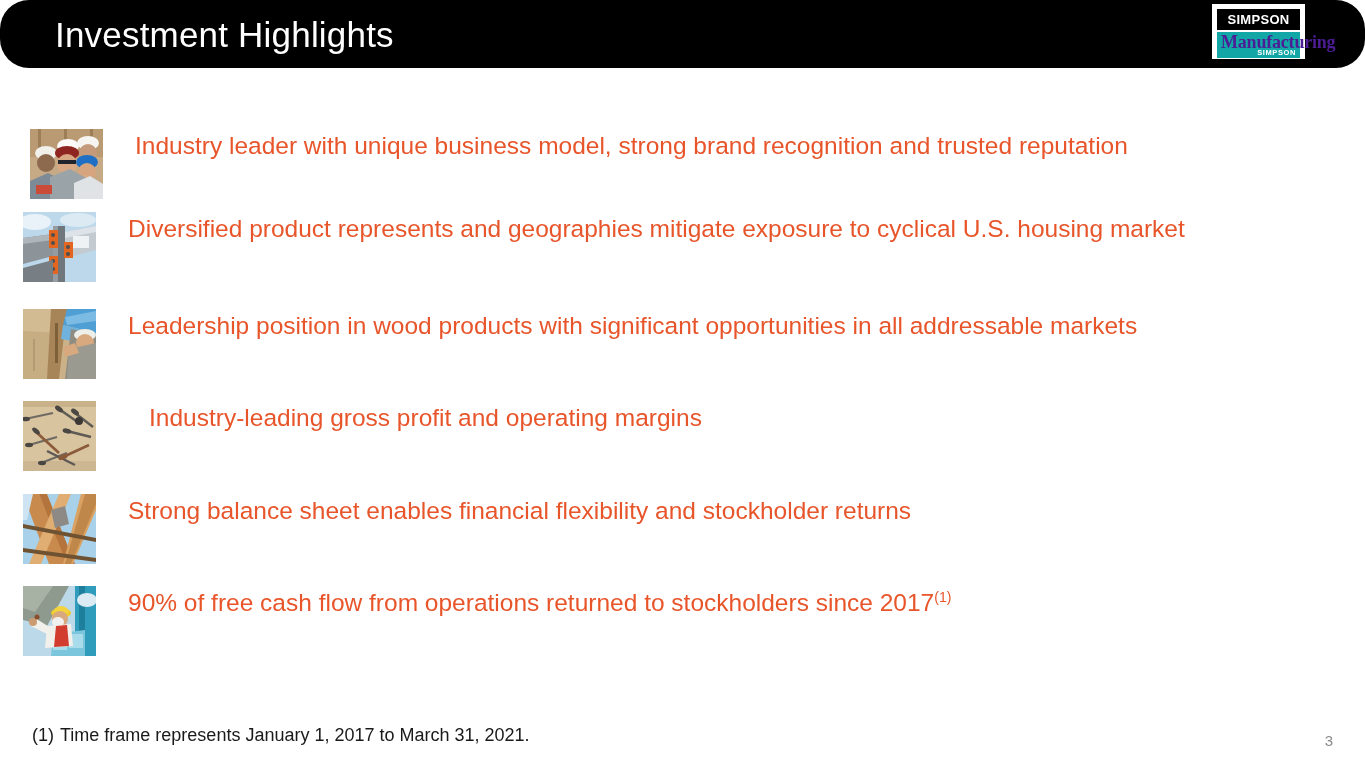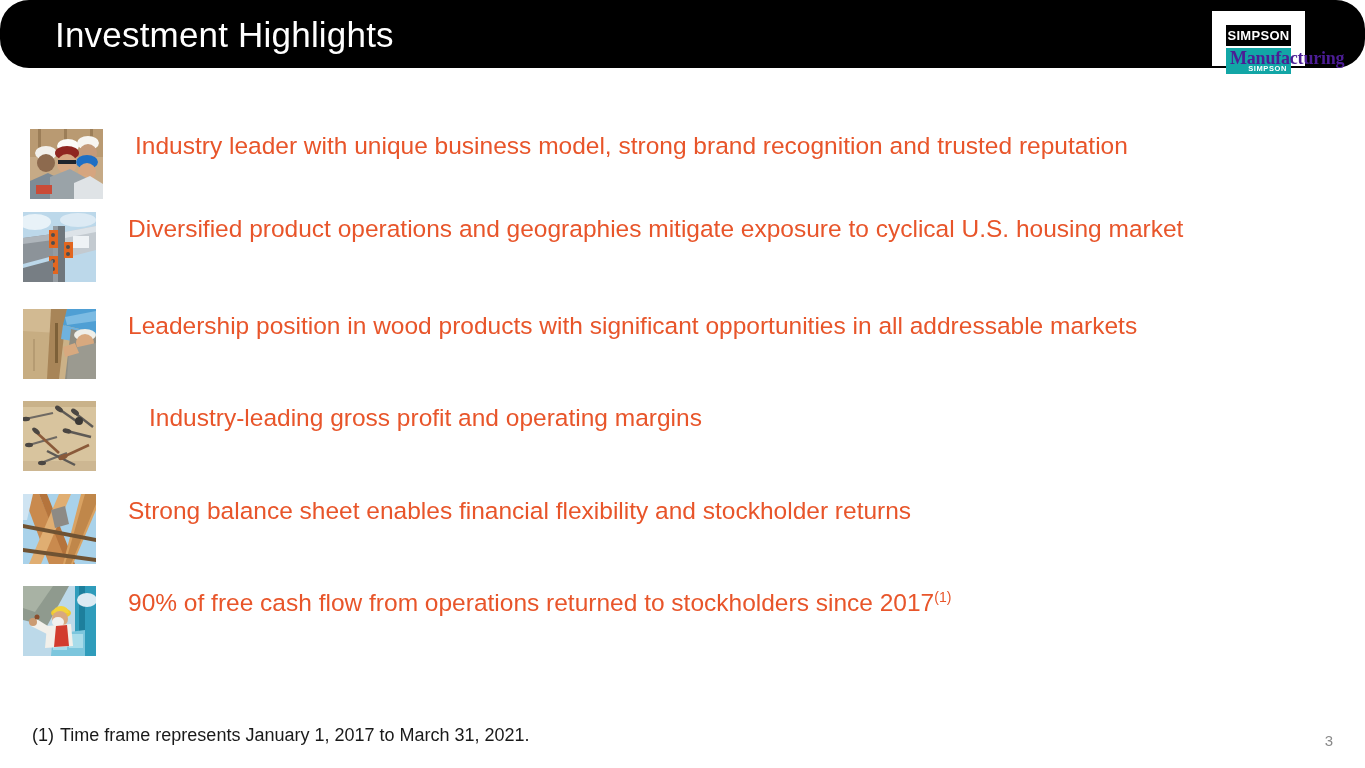--- a/index.html
+++ b/index.html
@@ -21,24 +21,24 @@
   .header-title {
     position:absolute; left:55px; top:15px;
     font-size:35px; line-height:40px;
     color:#ffffff; font-weight:400;
     letter-spacing:0.2px;
     white-space:nowrap;
   }
 
   
   .logo {
-    position:absolute; left:1212px; top:11px;
+    position:absolute; left:1212px; top:4px;
     width:93px; height:55px;
     background:#ffffff;
-    padding:13px;
+    padding:4px;
     border:1px solid #ffffff;
   }
   .logo-top {
     width:100%; height:21px;
     background:#000000;
     display:flex; align-items:center; justify-content:center;
   }
   .logo-top span {
     color:#ffffff; font-size:13px; font-weight:bold;
     letter-spacing:0.3px; font-family:"Liberation Sans", sans-serif;
@@ -169,21 +169,21 @@
           <rect x="41" y="30" width="9" height="16" fill="#e2661f"></rect>
           <circle cx="30" cy="23" r="2" fill="#4e4e4e"></circle>
           <circle cx="30" cy="31" r="2" fill="#4e4e4e"></circle>
           <circle cx="30" cy="49" r="2" fill="#4e4e4e"></circle>
           <circle cx="30" cy="57" r="2" fill="#4e4e4e"></circle>
           <circle cx="45" cy="35" r="2" fill="#4e4e4e"></circle>
           <circle cx="45" cy="42" r="2" fill="#4e4e4e"></circle>
           <path d="M0 56 L30 48 L30 70 L0 70 Z" fill="#777e84"></path>
         </svg>
       </div>
-      <div class="bullet-text">Diversified product operations and geographies mitigate exposure to cyclical U.S. housing market</div>
+      <div class="bullet-text">Diversified product represents and geographies mitigate exposure to cyclical U.S. housing market</div>
     </div>
 
     <div class="bullet-row" style="left:23px; top:241px; width:1140px;">
       <div class="thumb">
         <svg viewBox="0 0 73 70" preserveAspectRatio="none">
           <rect width="73" height="70" fill="#cbb187"></rect>
           <path d="M0 0 L40 0 L30 70 L0 70 Z" fill="#c7ad82"></path>
           <path d="M0 0 L40 0 L36 24 L0 22 Z" fill="#d2ba92"></path>
           <path d="M28 0 L44 0 L36 70 L24 70 Z" fill="#a88558"></path>
           <path d="M44 0 L73 0 L73 24 L40 16 Z" fill="#4f9fd4"></path>

